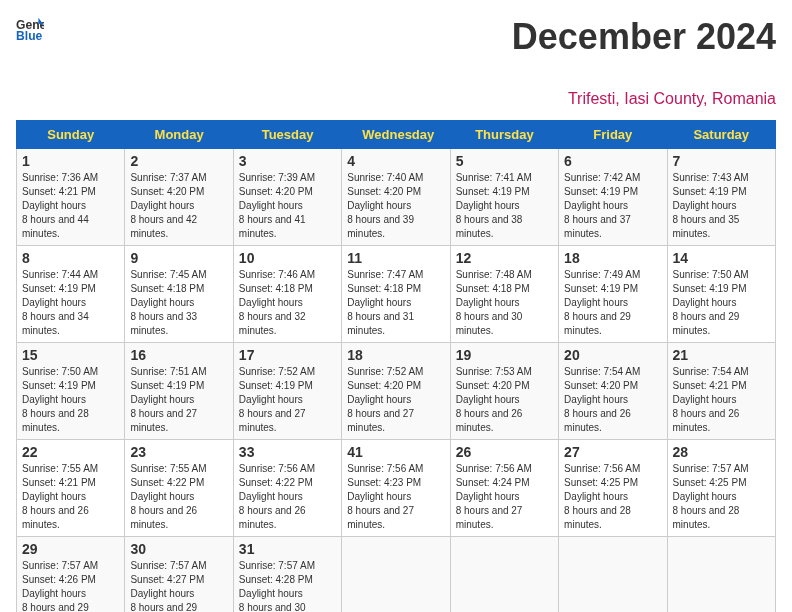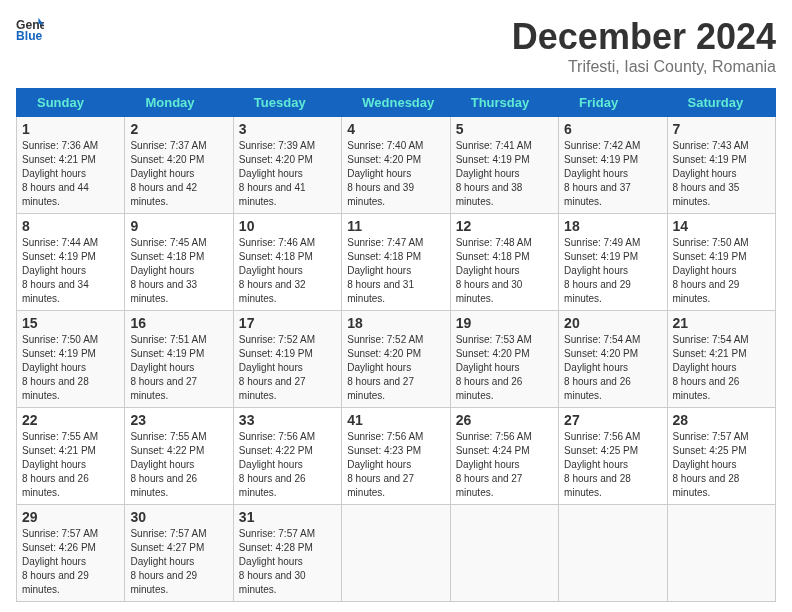--- a/index.html
+++ b/index.html
@@ -29,34 +29,35 @@
       text-align: right;
     }
     .month-title {
       font-size: 36px;
       font-weight: bold;
       color: #333;
       margin-left: 34px;
     }
     .location-title {
       font-size: 16px;
-      color: #737373;
+      color: #be185d;
+      margin-top: 32px;
     }
     table {
       width: 100%;
       border-collapse: collapse;
       table-layout: fixed;
     }
     thead tr th {
       background-color: #1565c0;
-      color: #5eead4;
+      color: #fde047;
       font-size: 13px;
       font-weight: bold;
       padding: 6px 20px;
-      text-align: left;
+      text-align: center;
       border: 1px solid #1565c0;
     }
     tbody tr td {
       border: 1px solid #ccc;
       vertical-align: top;
       padding: 4px 5px;
       font-size: 10.5px;
       color: #333;
       height: 80px;
     }

